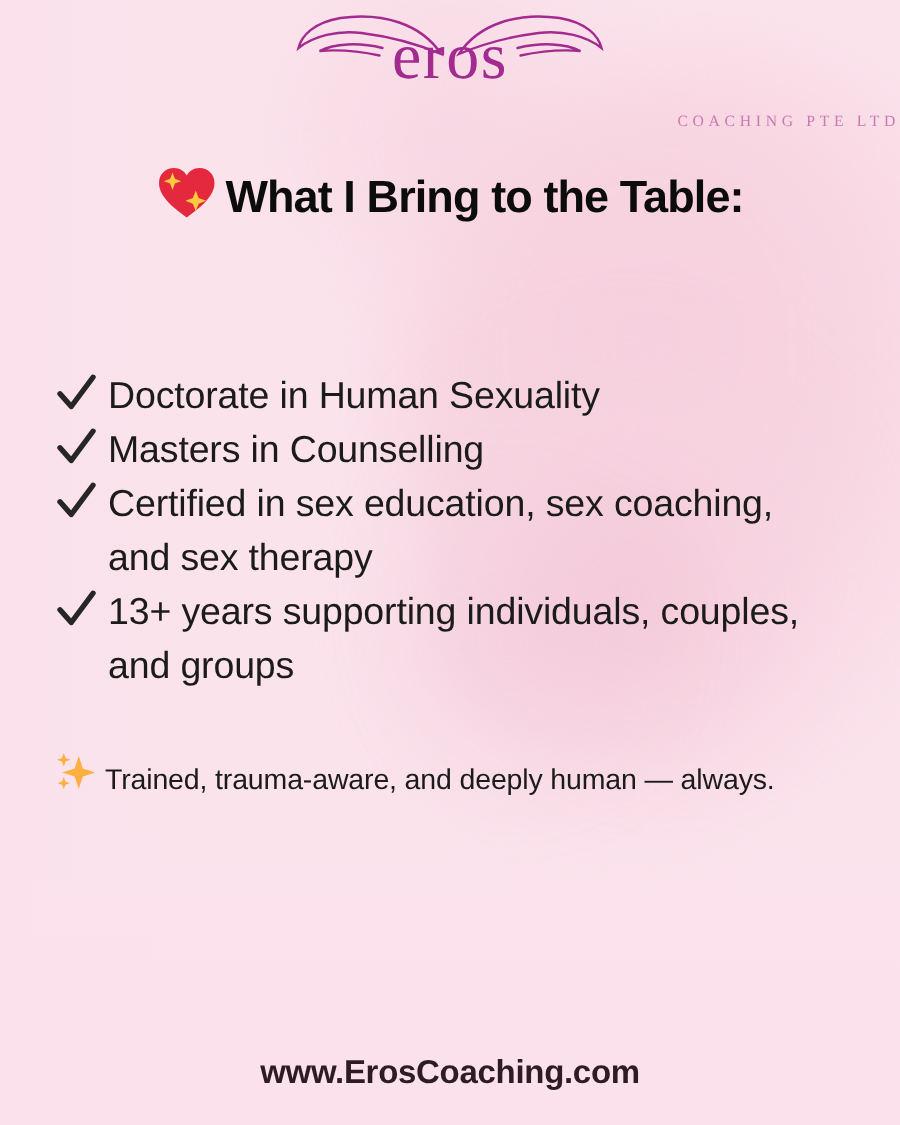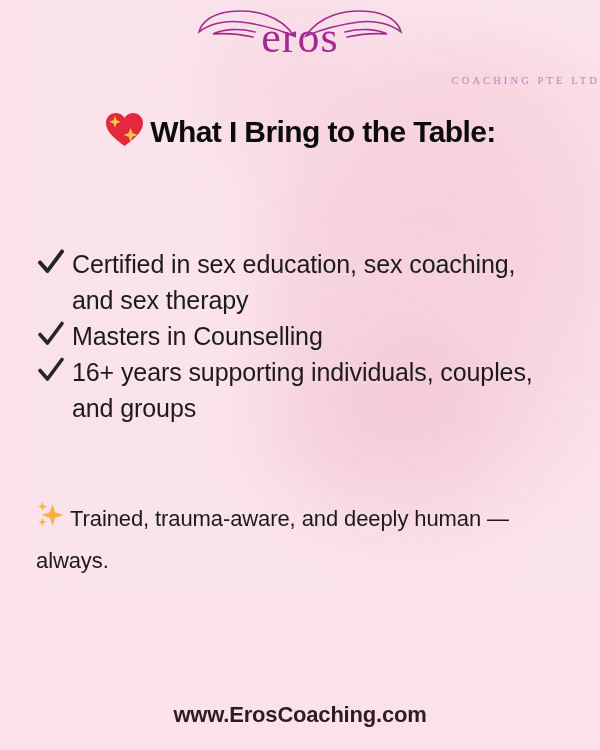--- a/index.html
+++ b/index.html
@@ -162,21 +162,21 @@
     width: 28px;
     height: 32px;
   }
 
   
   .note {
     position: absolute;
     top: 500px;
     left: 36px;
     width: 510px;
-    font-size: 22px;
+    font-size: 19px;
     line-height: 38px;
     color: #1b1b1b;
     letter-spacing: -0.1px;
   }
   .note .sparkle-wrap {
     display: inline-block;
     vertical-align: -4px;
     margin-right: 4px;
   }
 
@@ -234,41 +234,42 @@
         </svg>
       </span><span>What I Bring to the Table:</span>
     </div>
 
     <div class="list">
 
       <div class="list-item">
         <svg class="check" viewBox="0 0 28 32">
           <path d="M3 15.5 L 10.5 24 L 25 4.5" fill="none" stroke="#262626" stroke-width="3.6" stroke-linecap="round" stroke-linejoin="round"></path>
         </svg>
+        <span>Doctorate in Human Sexuality</span>
+      </div>
+
+      <div class="list-item">
+        <svg class="check" viewBox="0 0 28 32">
+          <path d="M3 15.5 L 10.5 24 L 25 4.5" fill="none" stroke="#262626" stroke-width="3.6" stroke-linecap="round" stroke-linejoin="round"></path>
+        </svg>
+        <span>Masters in Counselling</span>
       </div>
 
       <div class="list-item">
         <svg class="check" viewBox="0 0 28 32">
           <path d="M3 15.5 L 10.5 24 L 25 4.5" fill="none" stroke="#262626" stroke-width="3.6" stroke-linecap="round" stroke-linejoin="round"></path>
         </svg>
         <span>Certified in sex education, sex coaching, and sex therapy</span>
       </div>
 
       <div class="list-item">
         <svg class="check" viewBox="0 0 28 32">
           <path d="M3 15.5 L 10.5 24 L 25 4.5" fill="none" stroke="#262626" stroke-width="3.6" stroke-linecap="round" stroke-linejoin="round"></path>
         </svg>
-        <span>Masters in Counselling</span>
-      </div>
-
-      <div class="list-item">
-        <svg class="check" viewBox="0 0 28 32">
-          <path d="M3 15.5 L 10.5 24 L 25 4.5" fill="none" stroke="#262626" stroke-width="3.6" stroke-linecap="round" stroke-linejoin="round"></path>
-        </svg>
-        <span>16+ years supporting individuals, couples, and groups</span>
+        <span>13+ years supporting individuals, couples, and groups</span>
       </div>
 
     </div>
 
     <div class="note">
       <span class="sparkle-wrap">
         <svg width="30" height="30" viewBox="0 0 30 30">
           <path d="M16.5 4 L 19.2 12.3 L 27.5 15 L 19.2 17.7 L 16.5 26 L 13.8 17.7 L 5.5 15 L 13.8 12.3 Z" fill="#fbb03f"></path>
           <path d="M6.5 2 L 7.7 5.3 L 11 6.5 L 7.7 7.7 L 6.5 11 L 5.3 7.7 L 2 6.5 L 5.3 5.3 Z" fill="#fbb03f"></path>
           <path d="M6.5 18 L 7.6 21 L 10.6 22.1 L 7.6 23.2 L 6.5 26.2 L 5.4 23.2 L 2.4 22.1 L 5.4 21 Z" fill="#fbb03f"></path>

